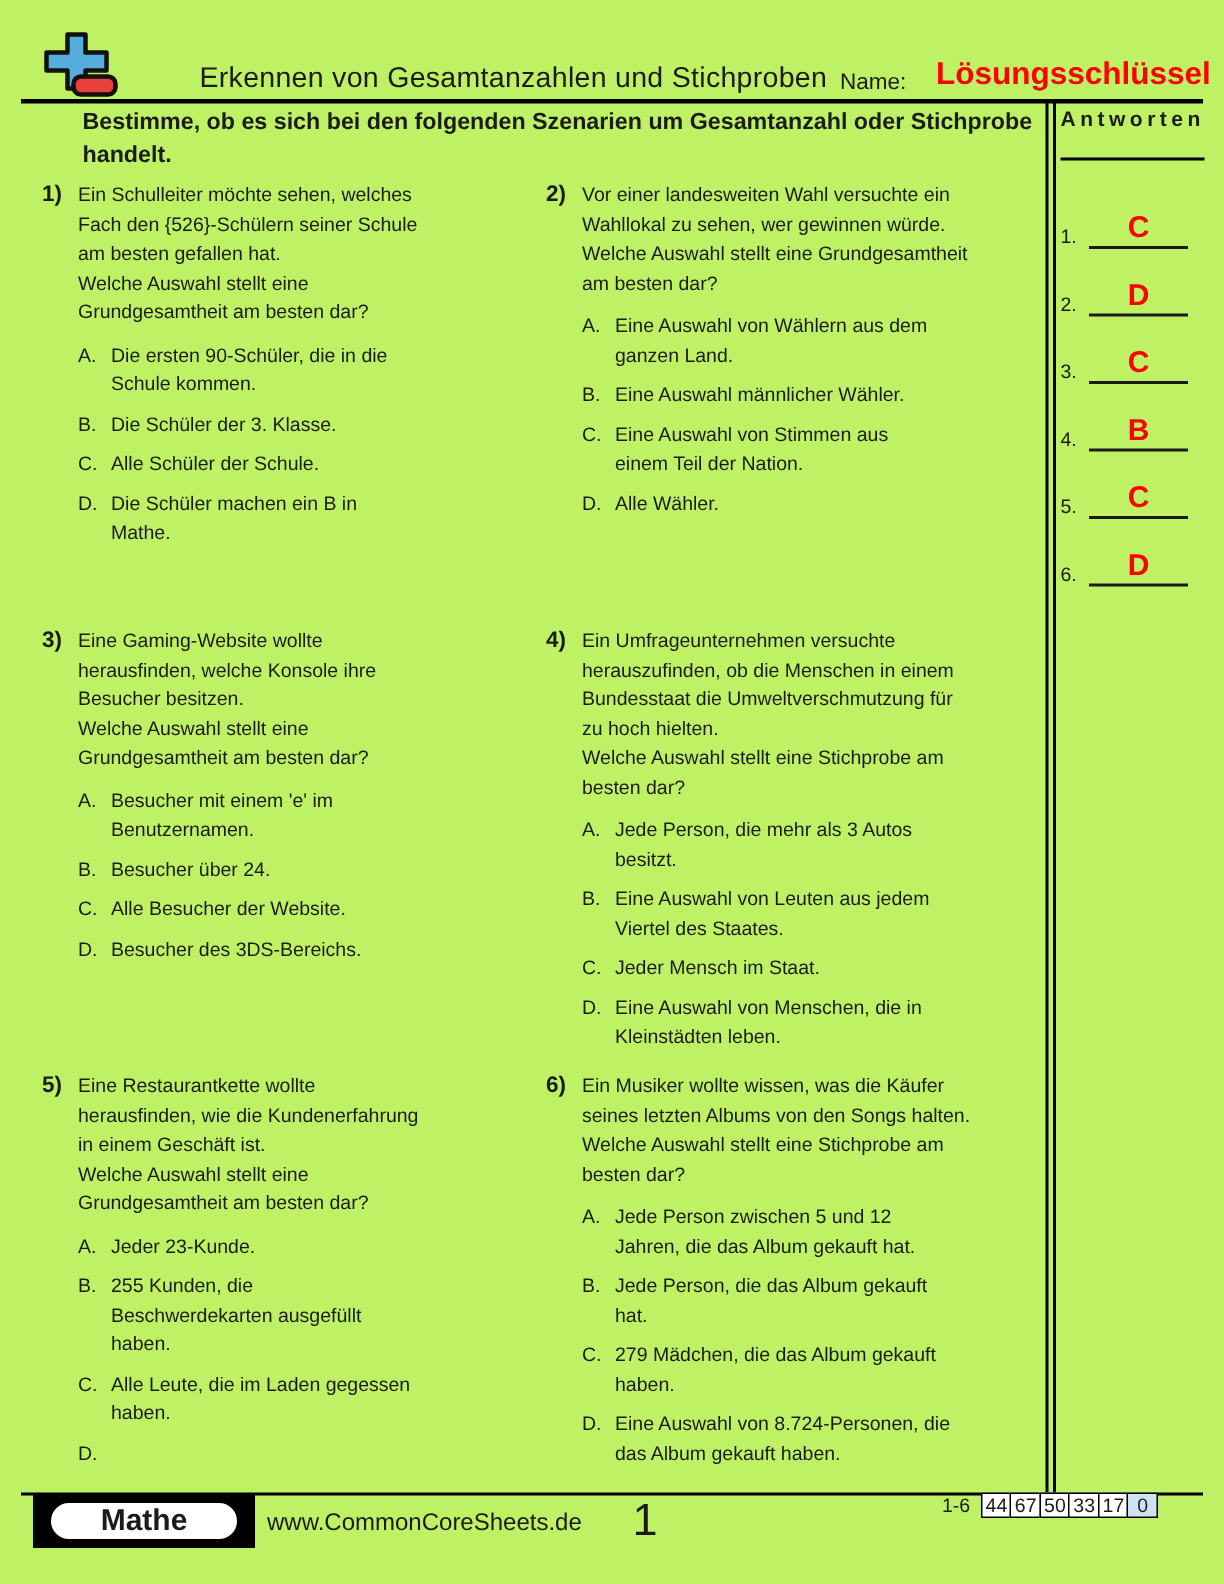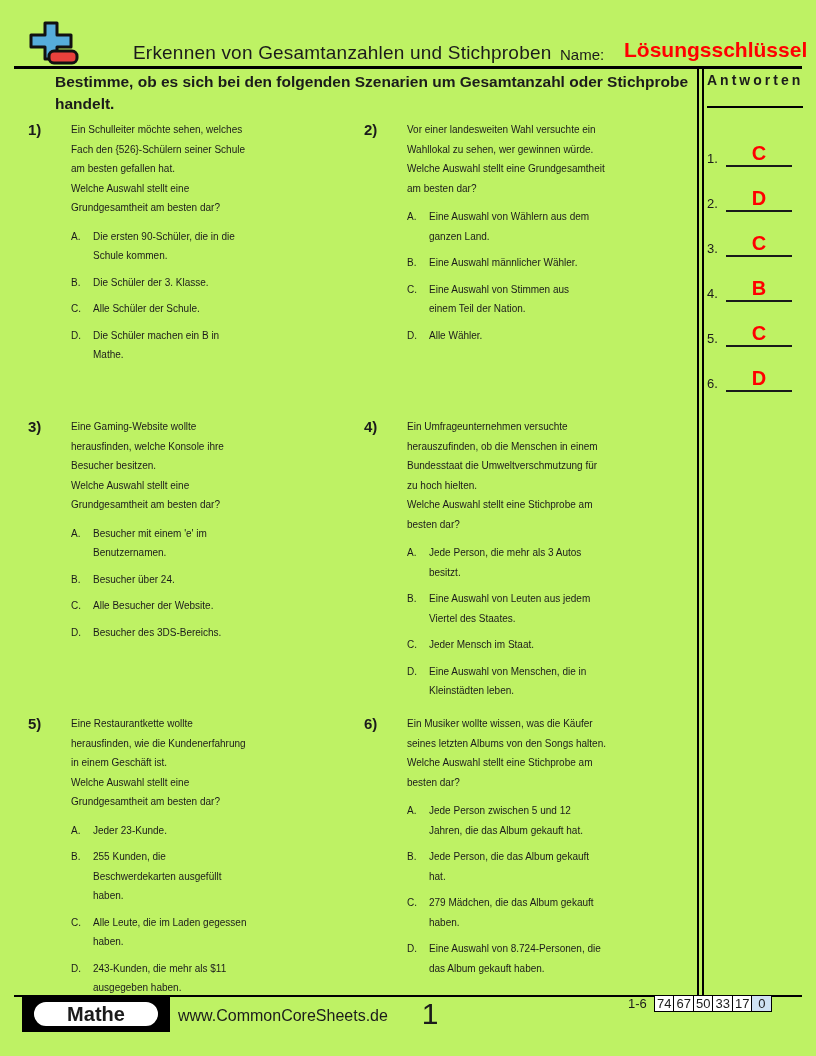--- a/index.html
+++ b/index.html
@@ -16,21 +16,21 @@
   
   .instruction{position:absolute;left:19px;top:71px;width:660px;font-weight:bold;
                font-size:15.5px;line-height:22px;white-space:pre-line;margin-left:36px;}
 
   
   .questions{position:absolute;left:14px;top:120px;width:682px;display:grid;
              grid-template-columns:326px 356px;grid-auto-rows:297px;}
   .question{display:flex;box-sizing:border-box;padding-left:14px;}
   .question.q-right{padding-left:24px;}
   .qnum{font-weight:bold;font-size:15px;width:24px;flex-shrink:0;line-height:19.5px;}
-  .qbody{font-size:10px;line-height:19.5px;flex:1;margin-left:19px;}
+  .qbody{font-size:13px;line-height:19.5px;flex:1;}
   .scenario,.prompt{white-space:pre-line;}
   .choices{margin-top:9px;}
   .choice{display:flex;margin-bottom:7px;}
   .choice-letter{width:22px;flex-shrink:0;}
   .choice-text{white-space:pre-line;}
 
   
   .vline{position:absolute;top:66px;width:2px;height:930px;background:#000;}
   .vline.v1{left:697px;} .vline.v2{left:702px;}
   .answers{position:absolute;left:707px;top:71px;width:106px;}
@@ -221,22 +221,20 @@
 Beschwerdekarten ausgefüllt
 haben.</span>
             </div>
           <div class="choice">
               <span class="choice-letter">C.</span>
               <span class="choice-text">Alle Leute, die im Laden gegessen
 haben.</span>
             </div>
           <div class="choice">
               <span class="choice-letter">D.</span>
-              <span class="choice-text">243-Kunden, die mehr als $11
-ausgegeben haben.</span>
             </div>
         </div>
       </div>
     </div>
 
     <div class="question q-right">
       <span class="qnum">6)</span>
       <div class="qbody">
         <div class="scenario">Ein Musiker wollte wissen, was die Käufer
 seines letzten Albums von den Songs halten.</div>
@@ -303,21 +301,21 @@
 
   <div class="footer-rule"></div>
   <div class="mathe-box">
     <div class="mathe-pill">Mathe</div>
   </div>
   <div class="website">www.CommonCoreSheets.de</div>
   <div class="page-num">1</div>
   <div class="score-row">
     <span class="score-label">1-6</span>
     <span class="score-cells">
-      <span class="score-cell">74</span>
+      <span class="score-cell">44</span>
       <span class="score-cell">67</span>
       <span class="score-cell">50</span>
       <span class="score-cell">33</span>
       <span class="score-cell">17</span>
       <span class="score-cell">0</span>
     </span>
   </div>
 
 </div>
 

